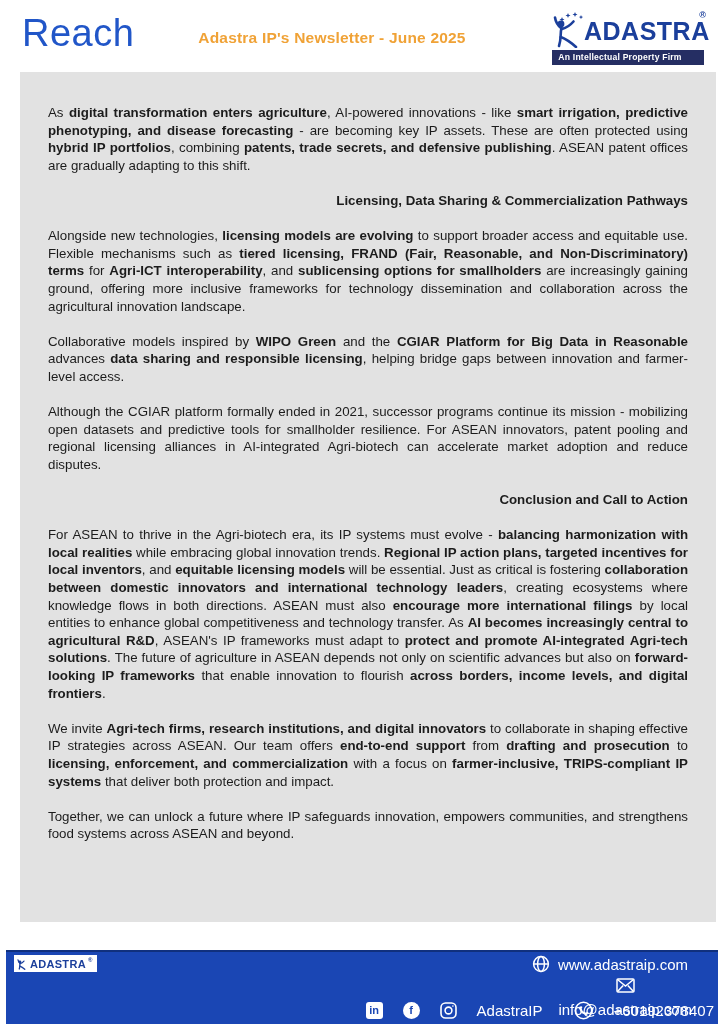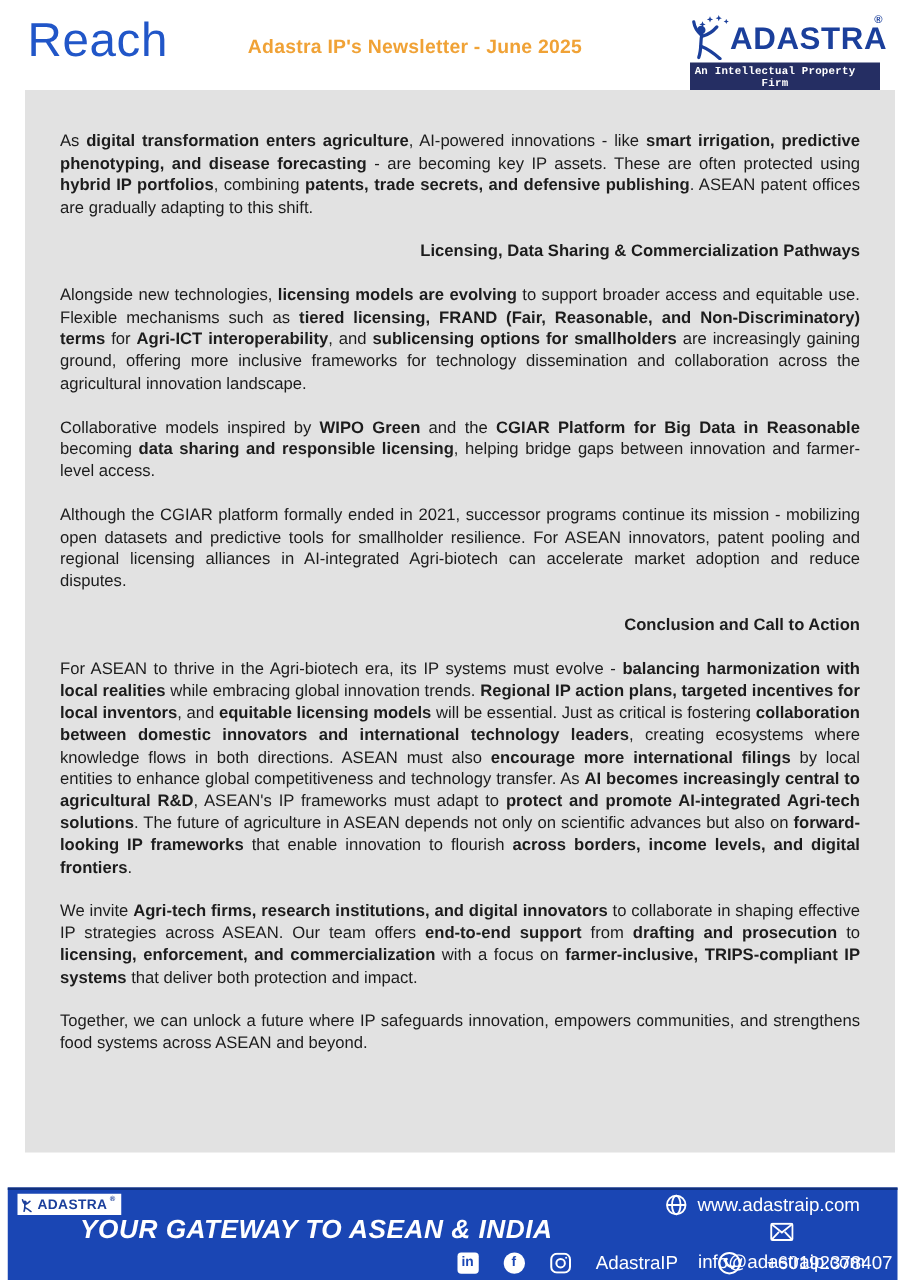--- a/index.html
+++ b/index.html
@@ -8,21 +8,21 @@
   .page { position:relative; width:712px; height:1024px; background:#ffffff; overflow:hidden; margin:0 auto; }
 
   
   .masthead { position:absolute; left:16px; top:12px; font-size:38px; font-weight:500; color:#2156c8; letter-spacing:0.5px; }
   .newsletter-title { position:absolute; left:120px; right:180px; top:29px; text-align:center; color:#f0a236; font-weight:700; font-size:15.5px; letter-spacing:0.2px; }
   .logo { position:absolute; right:14px; top:10px; width:152px; }
   .logo-top { position:relative; height:38px; }
   .logo-figure { position:absolute; left:0; top:0; }
   .logo-wordmark { position:absolute; left:32px; top:8px; font-size:25px; font-weight:700; color:#1b3f9b; letter-spacing:0.5px; line-height:26px; }
   .logo-reg { position:absolute; right:-2px; top:0px; font-size:9px; font-weight:700; color:#1b3f9b; }
-  .logo-tagline { margin-top:2px; background:#252e63; color:#ffffff; font-size:8.6px; font-weight:700; text-align:center; padding:2px 18px 3px 2px; letter-spacing:0.2px;font-family:Liberation Mono, monospace; }
+  .logo-tagline { margin-top:2px; background:#252e63; color:#ffffff; font-size:8.6px; font-weight:700; text-align:center; padding:2px 18px 3px 2px; letter-spacing:0.2px; }
 
   
   .card { position:absolute; left:14px; top:72px; width:696px; height:850px; background:#e2e2e2; padding:32px 28px; }
   .card p, .card h3 { font-size:13.3px; line-height:17.6px; color:#1c1c1c; text-align:justify; margin:0 0 17.6px 0; }
   .card h3 { font-weight:700; text-align:right; }
   .card b { font-weight:700; }
 
   
   .footer-bar { position:absolute; left:0; top:950px; width:724px; height:74px; background:#1a46b4; border-top:2px solid #10307e; }
   .chip { position:absolute; left:8px; top:3px; background:#ffffff; height:17px; padding:1px 5px 1px 3px; display:flex; align-items:center; gap:2px; }
@@ -71,21 +71,21 @@
       </div>
       <div class="logo-tagline">An Intellectual Property Firm</div>
     </div>
   </div>
 
   <div class="card">
     <div>
         <p><span>As </span><b>digital transformation enters agriculture</b><span>, AI-powered innovations - like </span><b>smart irrigation, predictive phenotyping, and disease forecasting</b><span> - are becoming key IP assets. These are often protected using </span><b>hybrid IP portfolios</b><span>, combining </span><b>patents, trade secrets, and defensive publishing</b><span>. ASEAN patent offices are gradually adapting to this shift.</span></p>
         <h3>Licensing, Data Sharing &amp; Commercialization Pathways</h3>
         <p><span>Alongside new technologies, </span><b>licensing models are evolving</b><span> to support broader access and equitable use. Flexible mechanisms such as </span><b>tiered licensing, FRAND (Fair, Reasonable, and Non-Discriminatory) terms</b><span> for </span><b>Agri-ICT interoperability</b><span>, and </span><b>sublicensing options for smallholders</b><span> are increasingly gaining ground, offering more inclusive frameworks for technology dissemination and collaboration across the agricultural innovation landscape.</span></p>
-        <p><span>Collaborative models inspired by </span><b>WIPO Green</b><span> and the </span><b>CGIAR Platform for Big Data in Reasonable</b><span> becoming </span><b>data sharing and responsible licensing</b><span>, helping bridge gaps between innovation and farmer-level access.</span></p>
+        <p><span>Collaborative models inspired by </span><b>WIPO Green</b><span> and the </span><b>CGIAR Platform for Big Data in Reasonable</b><span> advances </span><b>data sharing and responsible licensing</b><span>, helping bridge gaps between innovation and farmer-level access.</span></p>
         <p><span>Although the CGIAR platform formally ended in 2021, successor programs continue its mission - mobilizing open datasets and predictive tools for smallholder resilience. For ASEAN innovators, patent pooling and regional licensing alliances in AI-integrated Agri-biotech can accelerate market adoption and reduce disputes.</span></p>
         <h3>Conclusion and Call to Action</h3>
         <p><span>For ASEAN to thrive in the Agri-biotech era, its IP systems must evolve - </span><b>balancing harmonization with local realities</b><span> while embracing global innovation trends. </span><b>Regional IP action plans, targeted incentives for local inventors</b><span>, and </span><b>equitable licensing models</b><span> will be essential. Just as critical is fostering </span><b>collaboration between domestic innovators and international technology leaders</b><span>, creating ecosystems where knowledge flows in both directions. ASEAN must also </span><b>encourage more international filings</b><span> by local entities to enhance global competitiveness and technology transfer. As </span><b>AI becomes increasingly central to agricultural R&amp;D</b><span>, ASEAN's IP frameworks must adapt to </span><b>protect and promote AI-integrated Agri-tech solutions</b><span>. The future of agriculture in ASEAN depends not only on scientific advances but also on </span><b>forward-looking IP frameworks</b><span> that enable innovation to flourish </span><b>across borders, income levels, and digital frontiers</b><span>.</span></p>
         <p><span>We invite </span><b>Agri-tech firms, research institutions, and digital innovators</b><span> to collaborate in shaping effective IP strategies across ASEAN. Our team offers </span><b>end-to-end support</b><span> from </span><b>drafting and prosecution</b><span> to </span><b>licensing, enforcement, and commercialization</b><span> with a focus on </span><b>farmer-inclusive, TRIPS-compliant IP systems</b><span> that deliver both protection and impact.</span></p>
         <p><span>Together, we can unlock a future where IP safeguards innovation, empowers communities, and strengthens food systems across ASEAN and beyond.</span></p>
       </div>
   </div>
 
   <div class="footer-bar">
 
@@ -100,21 +100,20 @@
             <path d="M9 18 C 5.5 15, 3.5 11, 3 7.5"></path>
             <path d="M10 19 C 14 18, 18 15.5, 21.5 11.5"></path>
             <path d="M8.8 27 C 14 29, 19 32.5, 24 37"></path>
           </g>
         </svg>
       </span>
       <span class="chip-word">ADASTRA</span>
       <span class="chip-reg">®</span>
     </div>
 
-    <div class="gateway">YOUR GATEWAY TO ASEAN &amp; INDIA</div>
 
     <div class="frow row1">
       <span>
         <svg class="stroke-ic" width="18" height="18" viewBox="0 0 18 18" fill="none" stroke="#ffffff" stroke-width="1.5">
           <circle cx="9" cy="9" r="7.4"></circle>
           <ellipse cx="9" cy="9" rx="3.4" ry="7.4"></ellipse>
           <line x1="1.6" y1="9" x2="16.4" y2="9"></line>
         </svg>
       </span>
       <span>www.adastraip.com</span>

